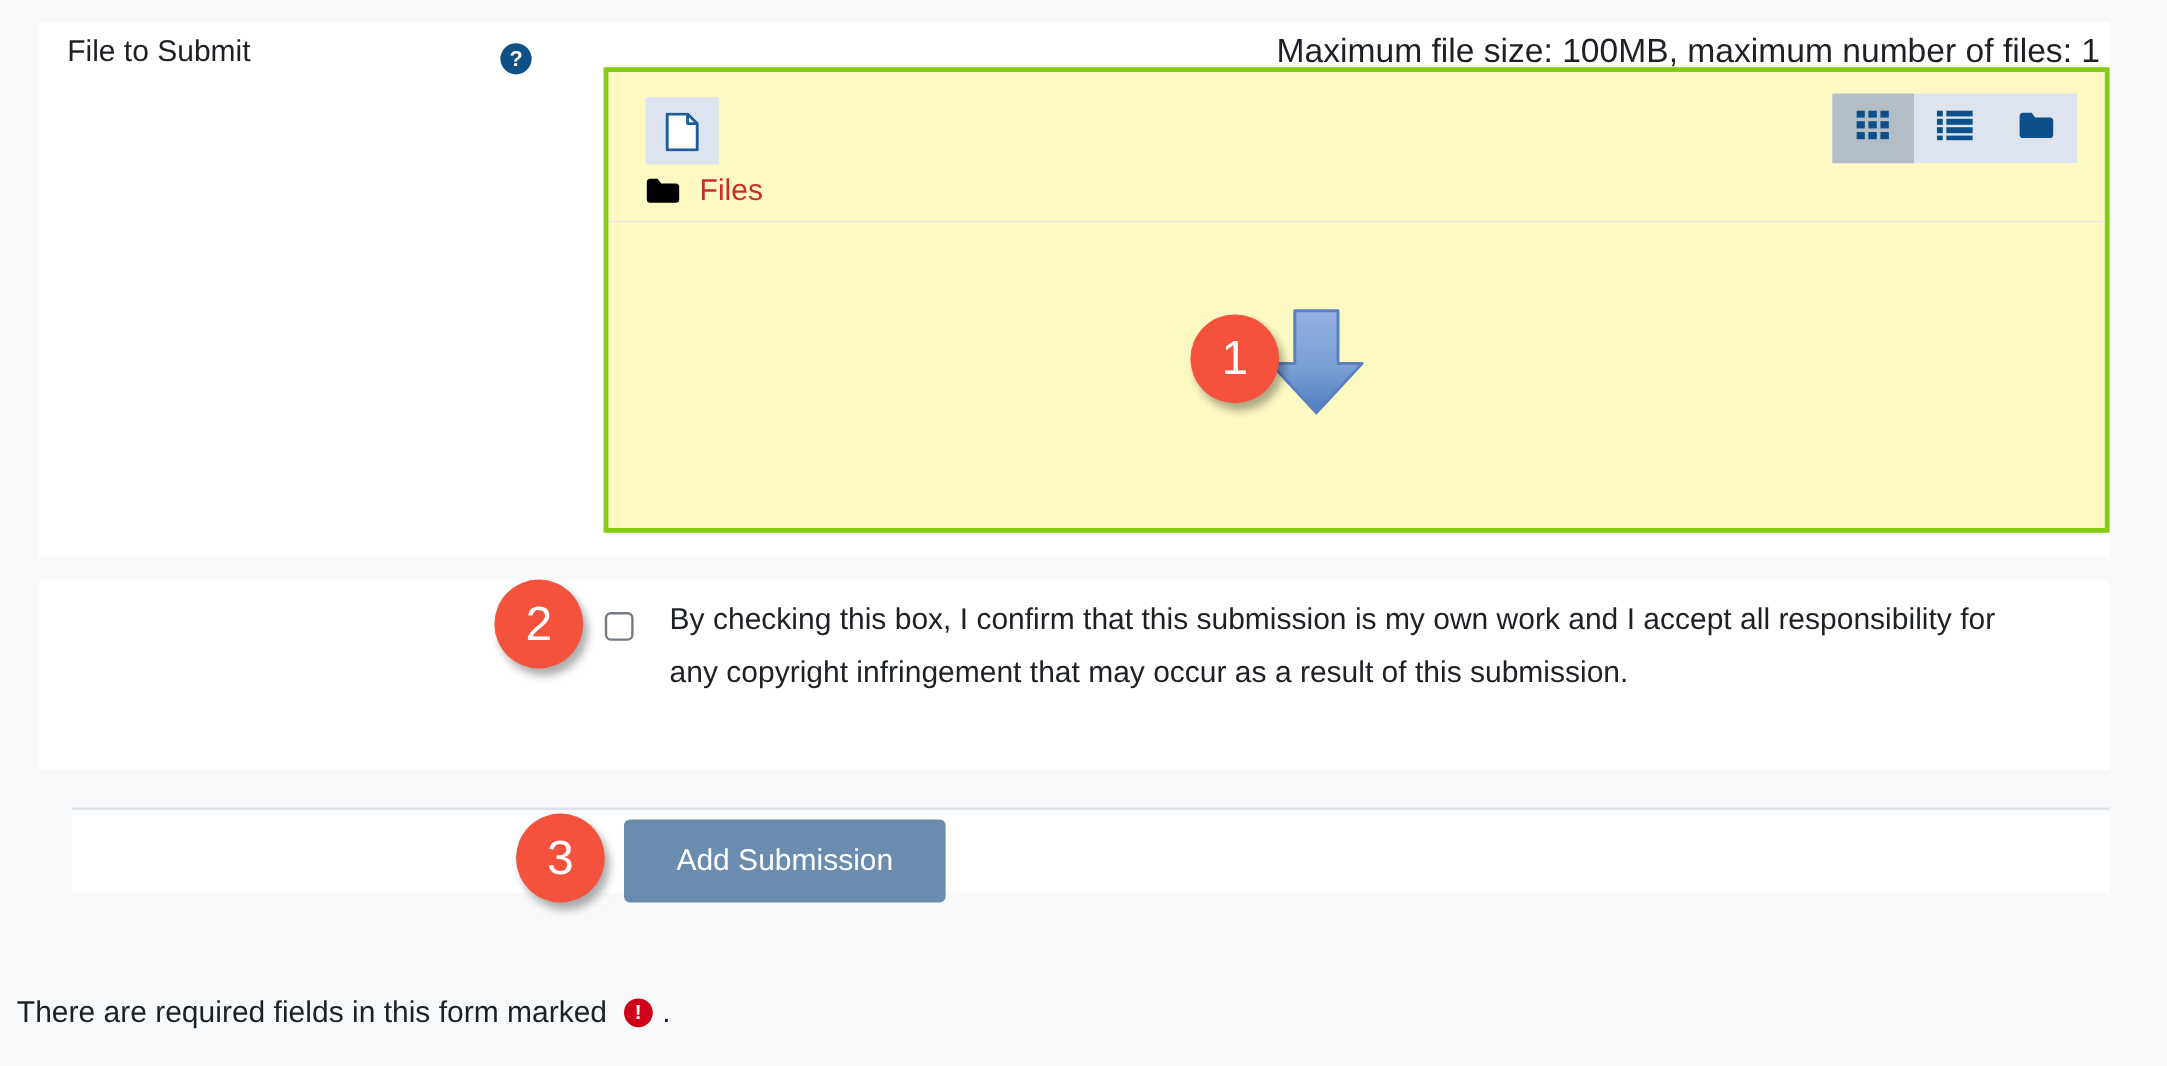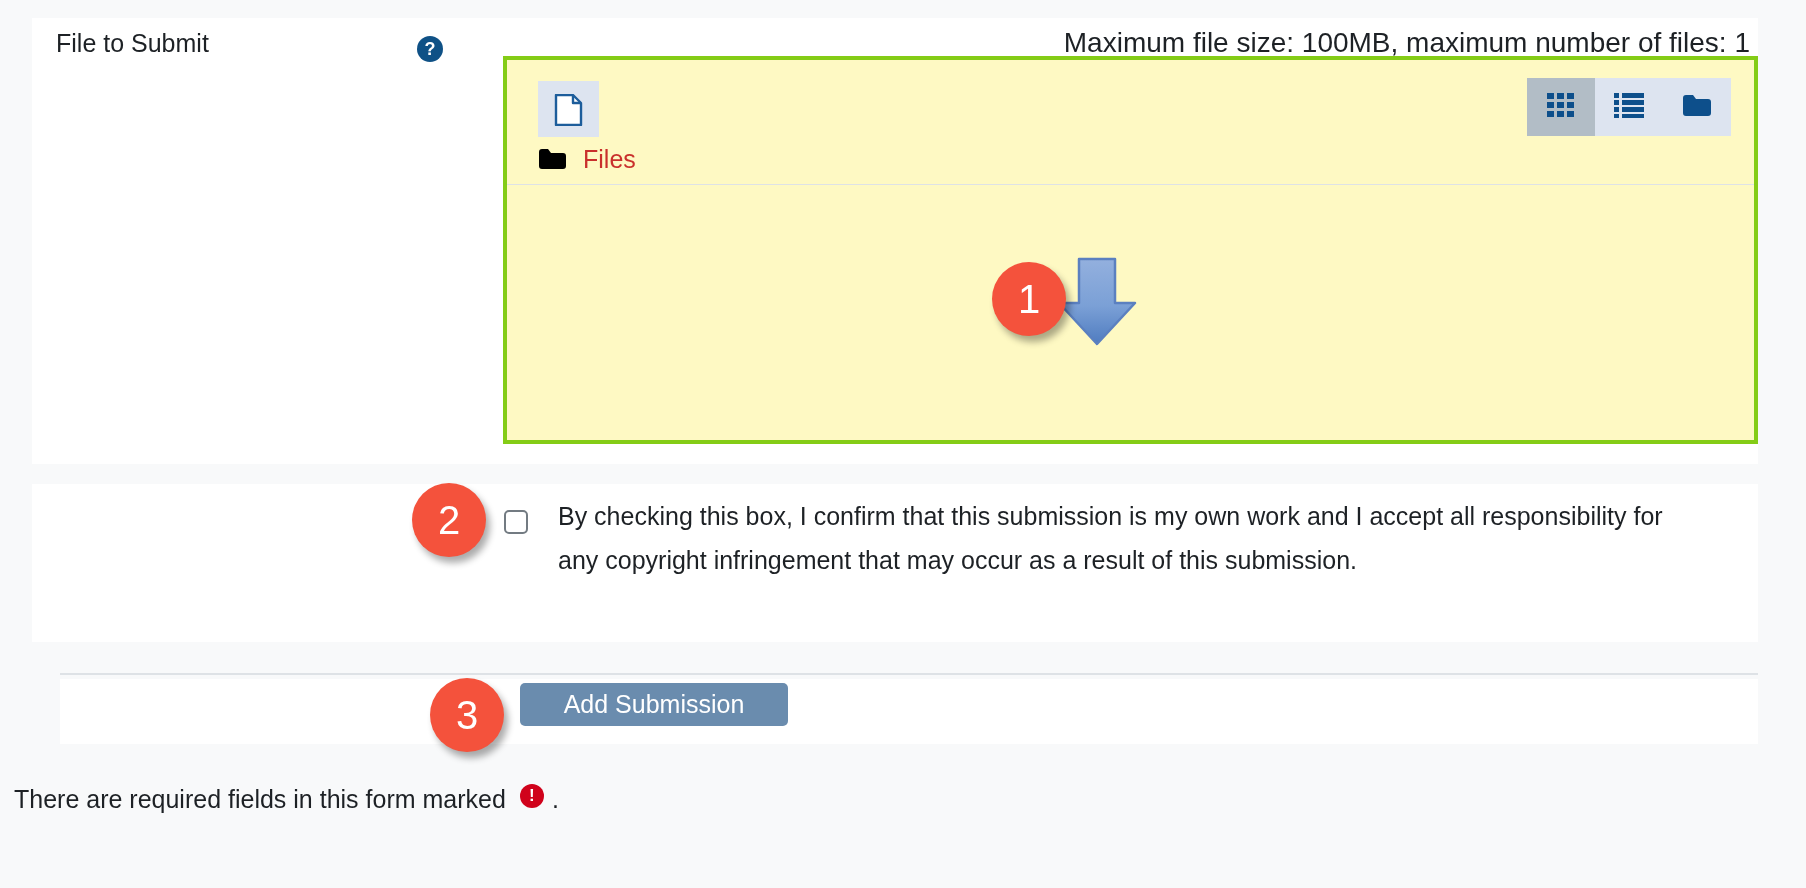--- a/index.html
+++ b/index.html
@@ -174,40 +174,40 @@
   }
 
   
   #row-submit {
     top: 679px; left: 60px; width: 1698px; height: 65px;
     background: #ffffff;
   }
   #add-submission-btn {
     position: absolute;
     left: 460px; top: 4px;
-    width: 268px; height: 43px;
+    width: 268px; height: 69px;
     background: #6a8cae;
     border: none;
     border-radius: 5px;
     color: #ffffff;
     font-size: 25px;
     font-family: "Liberation Sans", sans-serif;
     cursor: pointer;
     z-index: 45;
   }
 
   
   #required-note {
     position: absolute;
-    left: 14px; top: 784px;
+    left: 14px; top: 829px;
     font-size: 25px;
     line-height: 30px;
     color: #1d2125;
     display: flex;
-    align-items: flex-start;
+    align-items: center;
     white-space: nowrap;
   }
   #required-note .req-icon {
     display: inline-block;
     margin: 0 8px 0 14px;
     width: 24px; height: 24px;
     border-radius: 50%;
     background: #d0021b;
     color: #ffffff;
     font-size: 17px;

